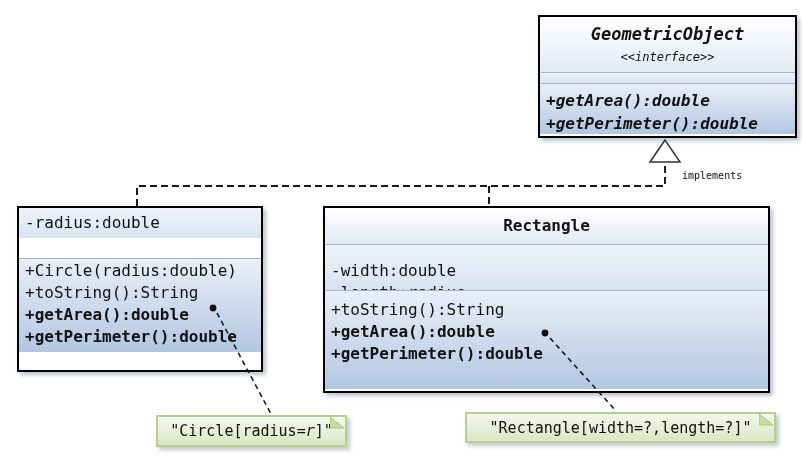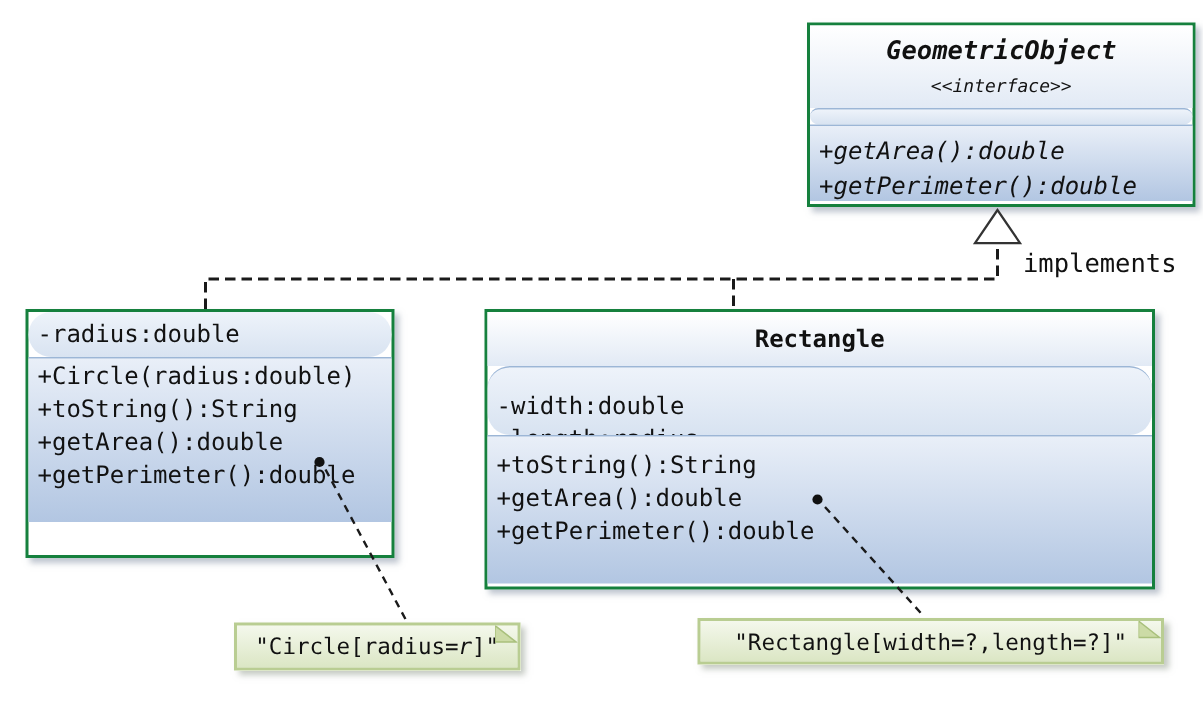--- a/index.html
+++ b/index.html
@@ -3,38 +3,38 @@
 <meta charset="utf-8">
 <style>
   html,body { margin:0; padding:0; background:#ffffff; }
   #canvas {
     position:relative; width:802px; height:471px; overflow:hidden;
     font-family:"DejaVu Sans Mono", monospace; color:#111; font-size:16px;
     background:#ffffff;
   }
   .box {
     position:absolute; box-sizing:border-box;
-    border:2px solid #15803d;
+    border:2px solid #000000;
     box-shadow:3px 3px 4px rgba(125,140,160,0.5);
     background:#ffffff;
   }
   .sec { box-sizing:border-box; overflow:hidden; }
   .sec + .sec { border-top:1px solid #9cb6d6; }
   .sec.title   { background:linear-gradient(#ffffff,#e2eaf5); text-align:center; font-weight:bold; }
-  .sec.attrs   { background:linear-gradient(#eef3fa,#d8e3f1);border-radius:15px; }
+  .sec.attrs   { background:linear-gradient(#eef3fa,#d8e3f1); }
   .sec.methods { background:linear-gradient(#e9eff8,#b2c6e2); }
   .ln { line-height:22px; padding-left:6px; white-space:pre; }
   .ctr { padding-left:0; }
-  .bold { font-weight:normal; }
+  .bold { font-weight:bold; }
   .ital { font-style:italic; }
   .normwt { font-weight:normal; }
   .if-name { font-size:17px; line-height:23px; }
   .if-stereo { font-size:12px; line-height:23px; }
   .if-methods .ln { line-height:23px; }
-  .impl-label { position:absolute; font-size:17px; line-height:18px; }
+  .impl-label { position:absolute; font-size:10px; line-height:18px; }
   .note {
     position:absolute; box-sizing:border-box;
     border:2px solid #b9cd92;
     background:linear-gradient(#f4f8ec,#dbe6c4);
     box-shadow:3px 3px 4px rgba(140,150,135,0.5);
     display:flex; align-items:center; justify-content:center;
     font-size:15px; white-space:pre;
   }
   .fold { position:absolute; top:0; right:0; }
   #connectors { position:absolute; left:0; top:0; pointer-events:none; }
@@ -55,21 +55,21 @@
     <div class="sec methods ital bold if-methods" style="height:51px;padding-top:5px;">
       <div class="ln">+getArea():double</div>
       <div class="ln">+getPerimeter():double</div>
     </div>
   </div>
 
   <div class="box" style="left:17px;top:206px;width:246px;height:166px;">
     <div class="sec attrs" style="height:30px;padding-top:4px;">
       <div class="ln">-radius:double</div>
     </div>
-    <div class="sec methods" style="height:110px;padding-top:1px;">
+    <div class="sec methods" style="height:94px;padding-top:1px;margin-top:20px;">
       <div class="ln">+Circle(radius:double)</div>
       <div class="ln">+toString():String</div>
       <div class="ln bold">+getArea():double</div>
       <div class="ln bold">+getPerimeter():double</div>
     </div>
   </div>
 
   <div class="box" style="left:323px;top:206px;width:447px;height:187px;">
     <div class="sec title" style="height:36px;line-height:36px;">
       <div>Rectangle</div>

